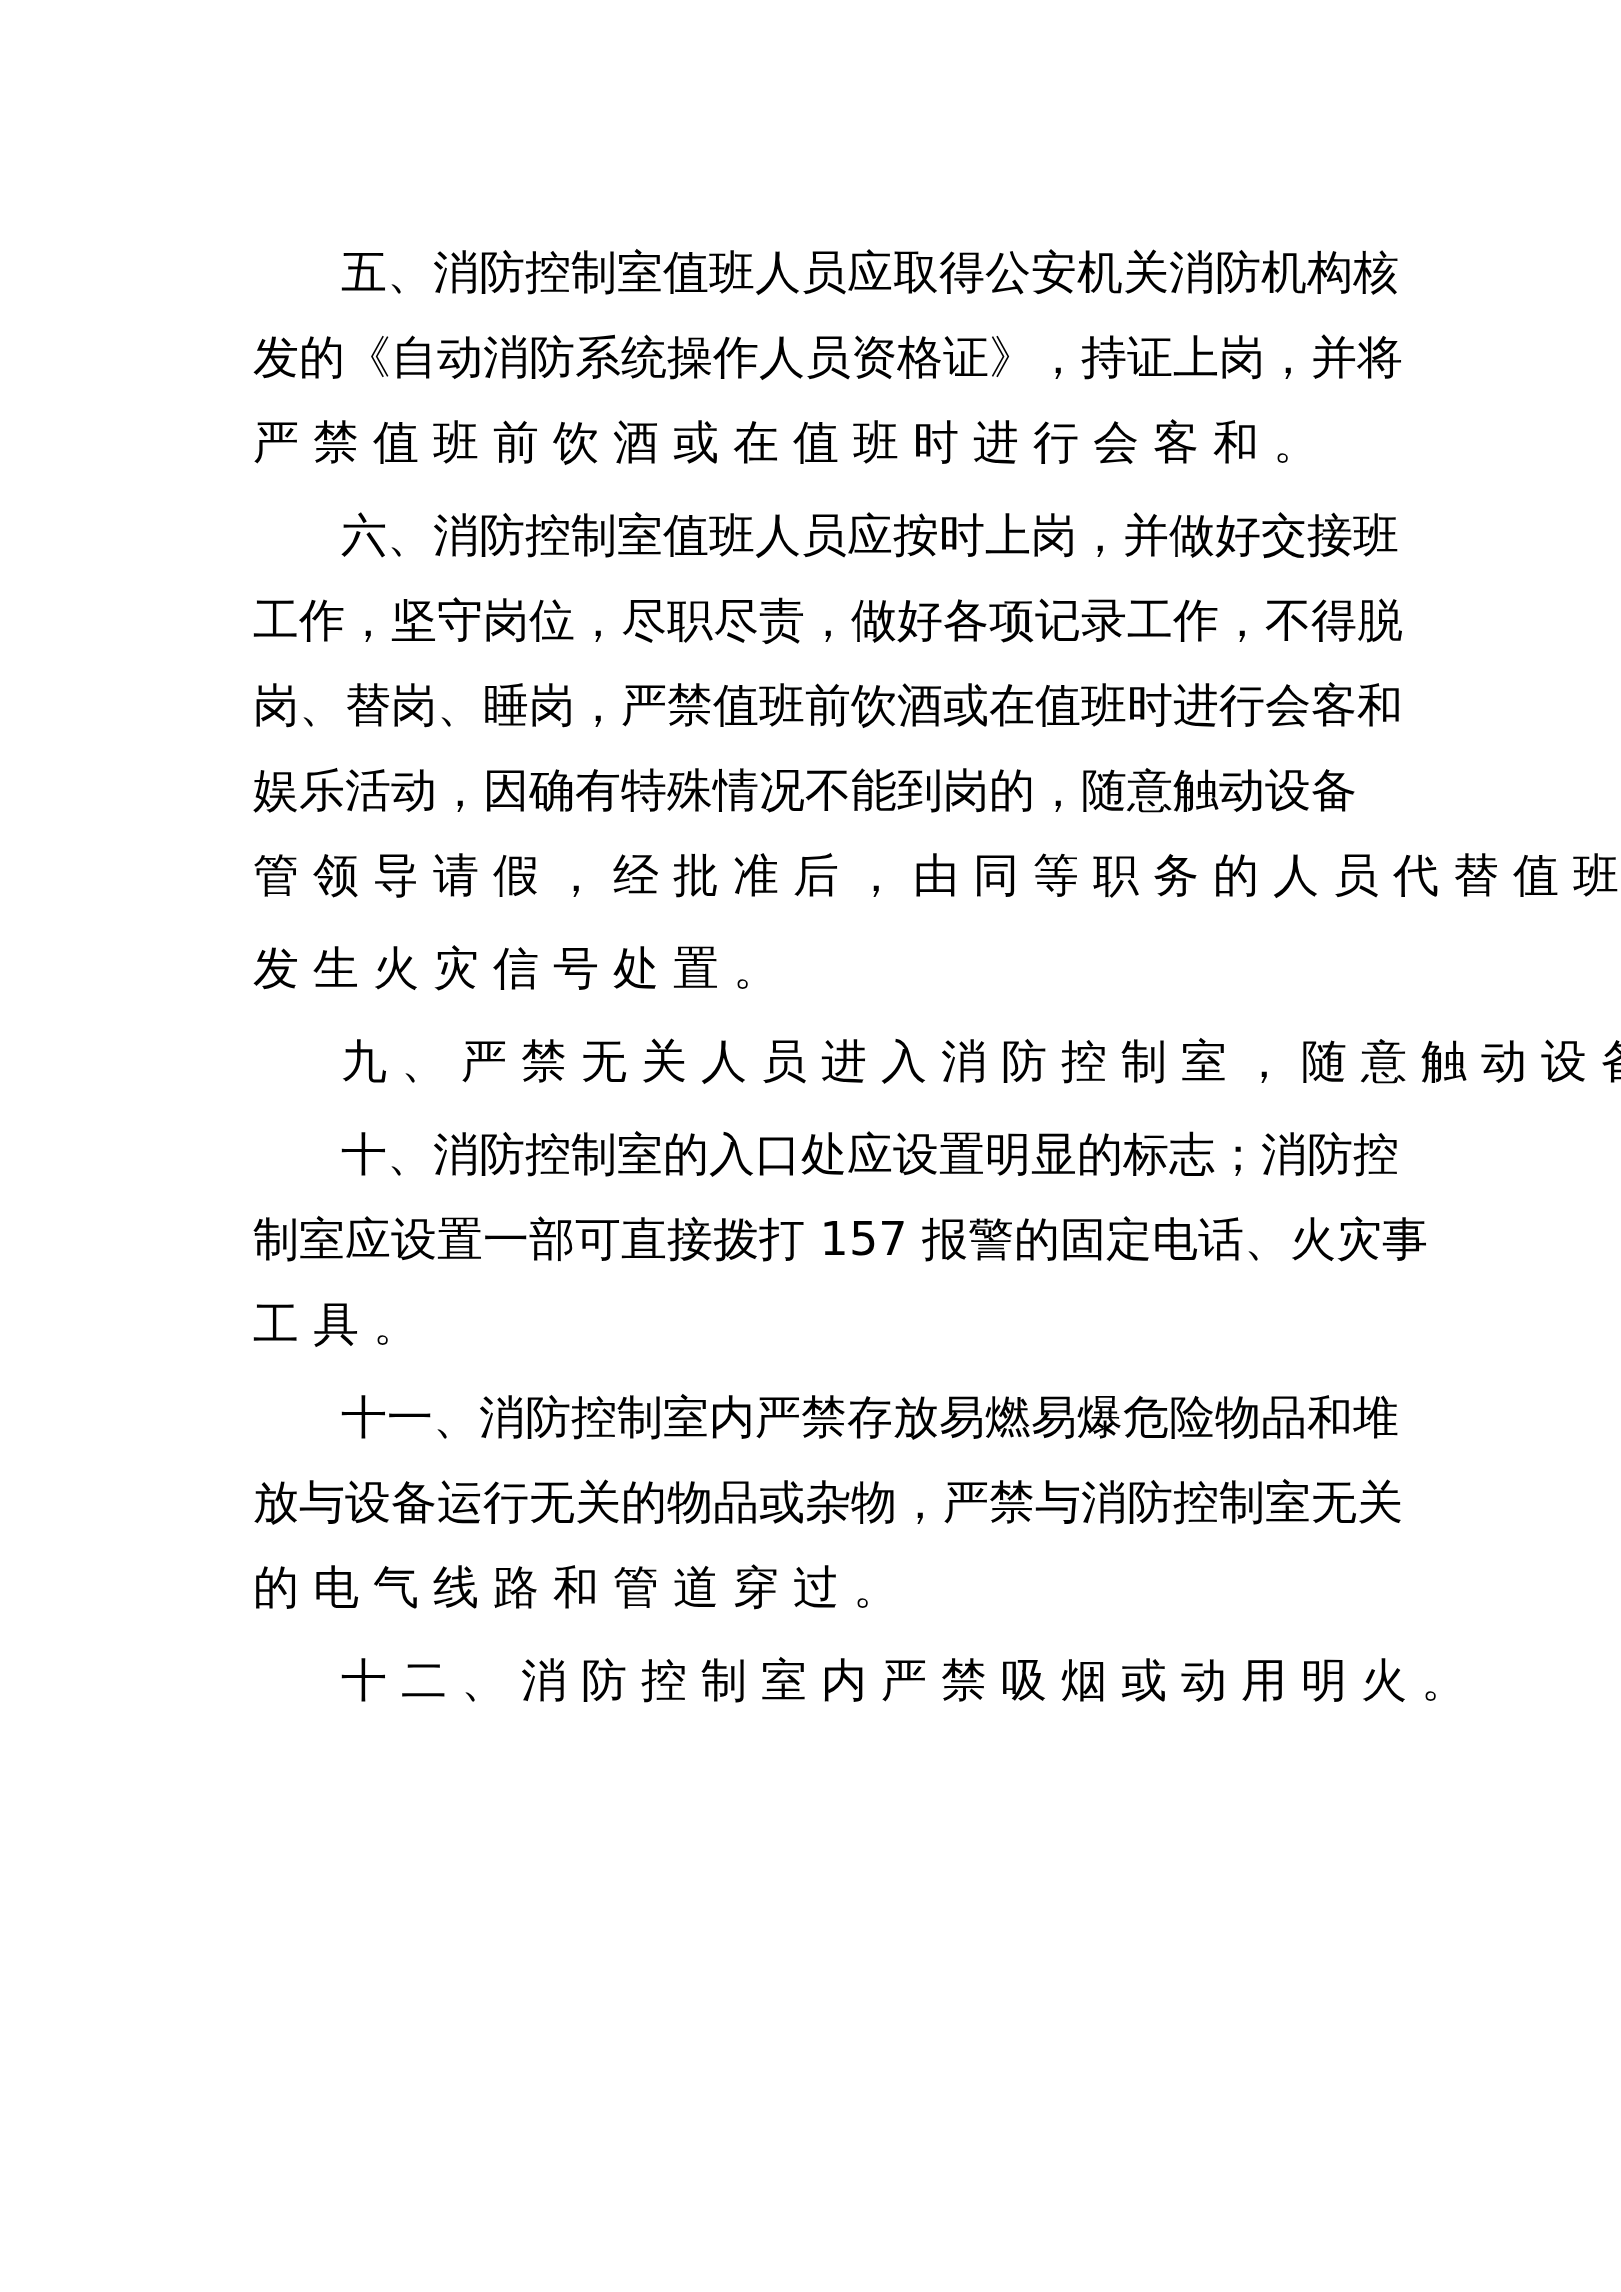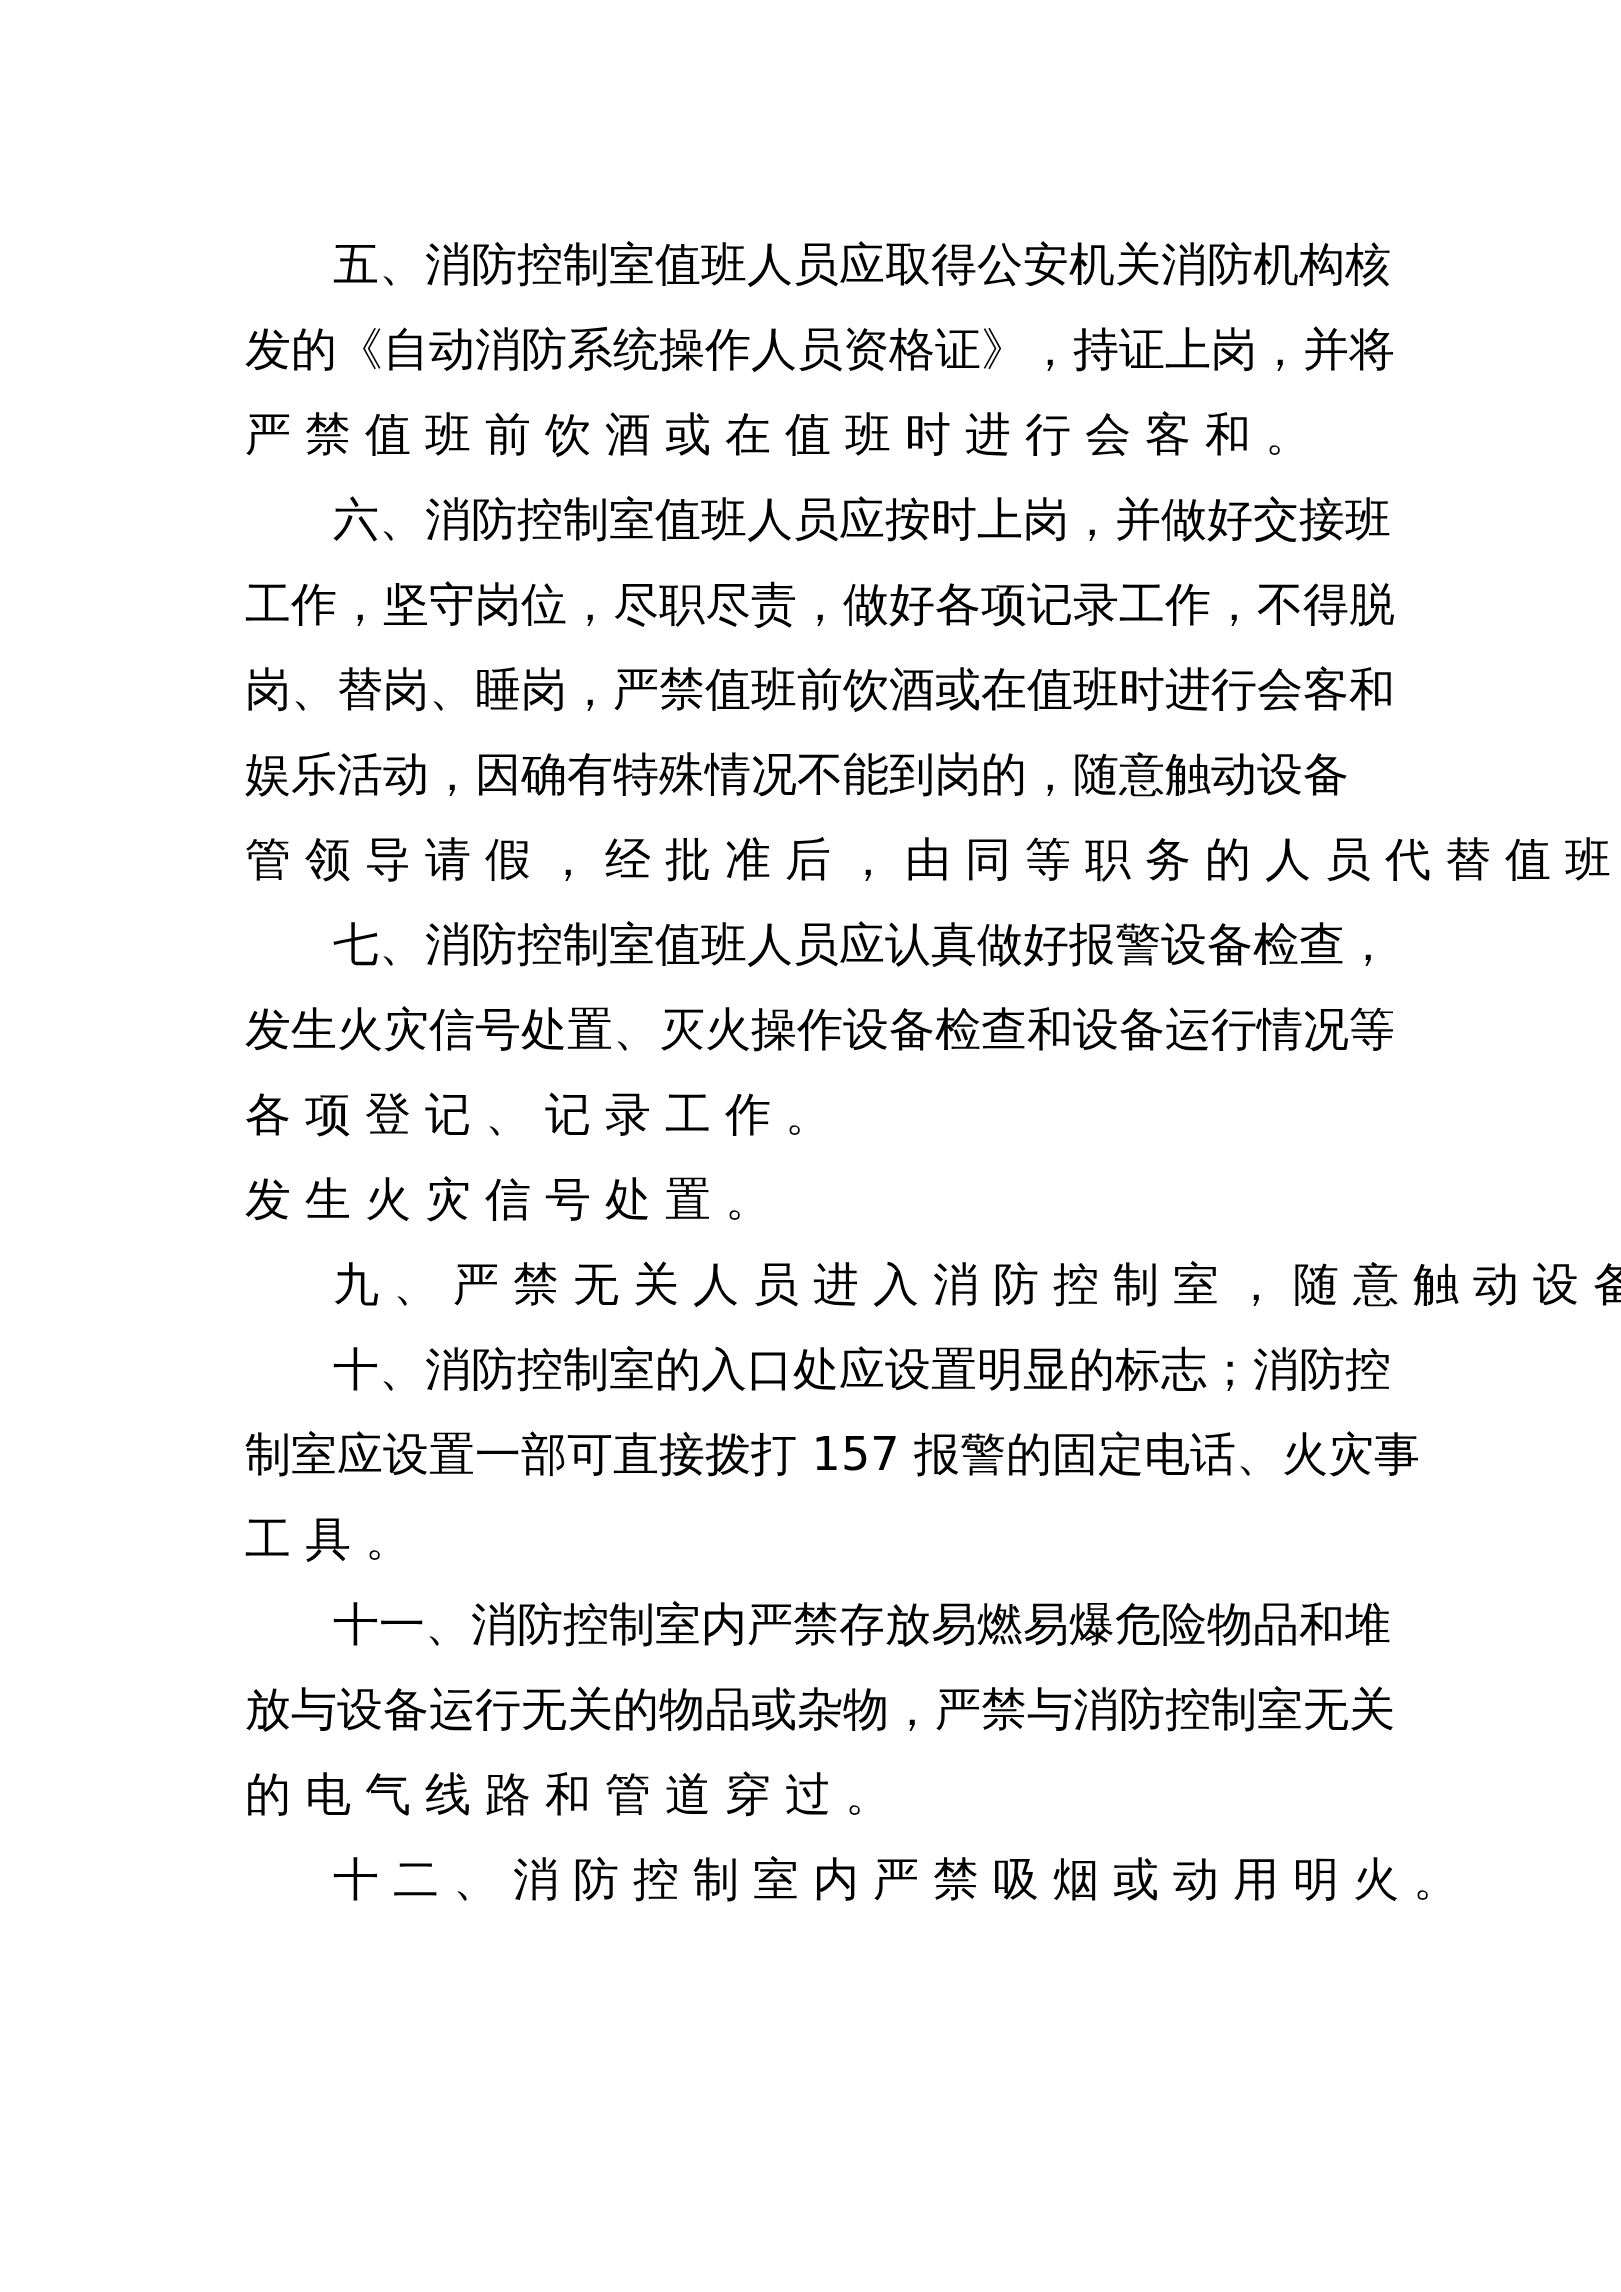--- a/index.html
+++ b/index.html
@@ -23,21 +23,21 @@
     height: 2293px;
     background: #ffffff;
   }
   .body-text {
     position: absolute;
     left: 245px;
     top: 222px;
     width: 1108px;
   }
   .para {
-    margin: 0;
+    margin: 8px;
     padding: 0;
   }
   .line {
     display: block;
     height: 85px;
     line-height: 85px;
     font-size: 46px;
     white-space: nowrap;
     text-align: justify;
     text-align-last: justify;
@@ -69,25 +69,20 @@
     </div>
 
     <div class="para">
       <span class="line first">六、消防控制室值班人员应按时上岗，并做好交接班</span>
       <span class="line">工作，坚守岗位，尽职尽责，做好各项记录工作，不得脱</span>
       <span class="line">岗、替岗、睡岗，严禁值班前饮酒或在值班时进行会客和</span>
       <span class="line">娱乐活动，因确有特殊情况不能到岗的，随意触动设备</span>
       <span class="line last">管领导请假，经批准后，由同等职务的人员代替值班。</span>
     </div>
 
-    <div class="para">
-      <span class="line first">七、消防控制室值班人员应认真做好报警设备检查，</span>
-      <span class="line">发生火灾信号处置、灭火操作设备检查和设备运行情况等</span>
-      <span class="line last">各项登记、记录工作。</span>
-    </div>
 
     <div class="para">
       <span class="line last">发生火灾信号处置。</span>
     </div>
 
     <div class="para">
       <span class="line first last">九、严禁无关人员进入消防控制室，随意触动设备。</span>
     </div>
 
     <div class="para">

